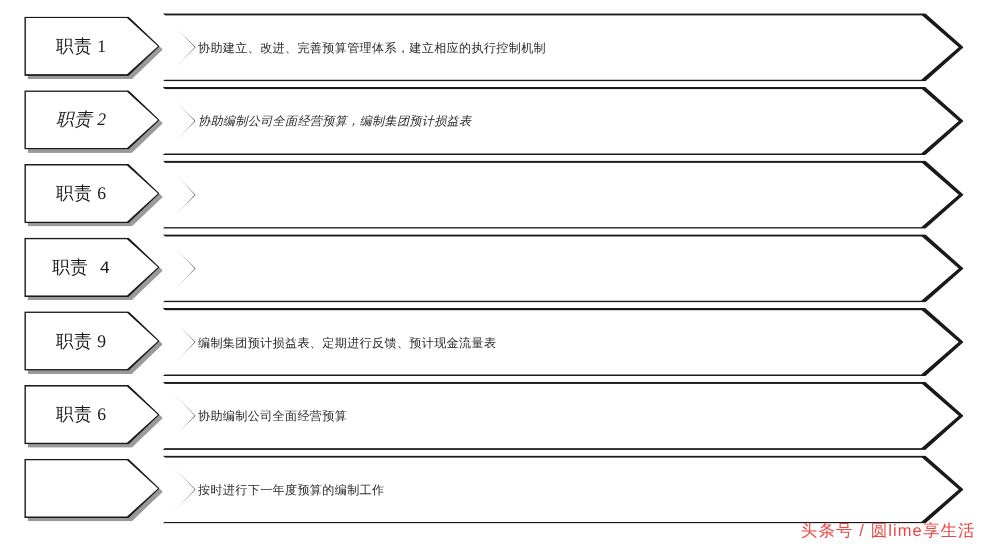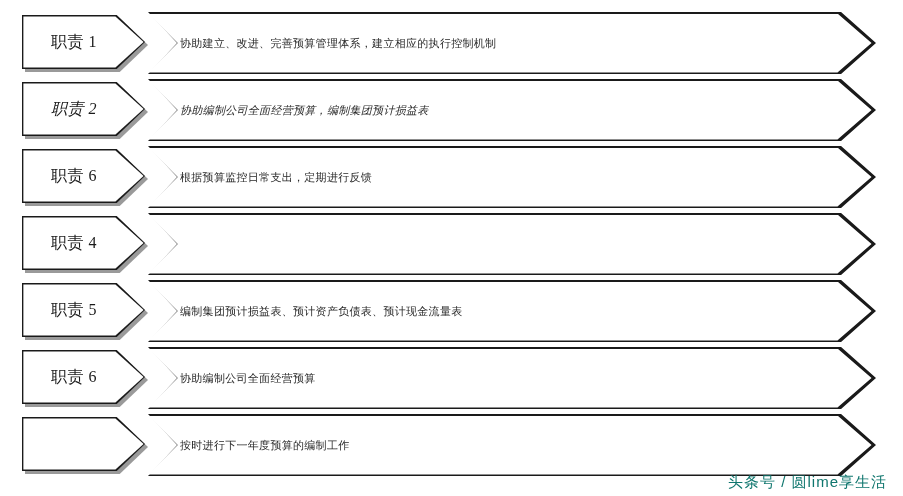--- a/index.html
+++ b/index.html
@@ -124,21 +124,21 @@
     letter-spacing: 0.3px;
     white-space: nowrap;
   }
 
   
   .watermark {
     position: absolute;
     right: 16px;
     bottom: 4px;
     font-size: 15px;
-    color: #0f766e;
+    color: #ef4444;
     font-family: "Liberation Sans", sans-serif;
     letter-spacing: 1px;
     white-space: nowrap;
     user-select: none;
   }
 </style>
 </head>
 <body>
 
 <div id="diagram">
@@ -171,46 +171,45 @@
     <div class="row" style="top: 146px;">
       <div class="label-shape">
         <div class="label-shadow"></div>
         <div class="label-fill"></div>
         <div class="label-inner"></div>
         <div class="label-text">职责 6</div>
       </div>
       <div class="arrow-shape">
         <div class="arrow-fill"></div>
         <div class="arrow-inner"></div>
-        <div class="arrow-text">根据预算监控日常支出，定期进行反馈</div>
-      </div>
-    </div>
-    <div class="row" style="top: 213px;">
+      </div>
+    </div>
+    <div class="row" style="top: 213px; font-family: Liberation Mono, monospace;">
       <div class="label-shape">
         <div class="label-shadow"></div>
         <div class="label-fill"></div>
         <div class="label-inner"></div>
         <div class="label-text">职责 4</div>
       </div>
       <div class="arrow-shape">
         <div class="arrow-fill"></div>
         <div class="arrow-inner"></div>
       </div>
     </div>
     <div class="row" style="top: 280px;">
       <div class="label-shape">
         <div class="label-shadow"></div>
         <div class="label-fill"></div>
         <div class="label-inner"></div>
-        <div class="label-text">职责 5</div>
-      </div>
-      <div class="arrow-shape">
-        <div class="arrow-fill"></div>
-        <div class="arrow-inner"></div>
-        <div class="arrow-text">编制集团预计损益表、预计资产负债表、预计现金流量表</div>
+        <div class="label-text">职责 9</div>
+      </div>
+      <div class="arrow-shape">
+        <div class="arrow-fill"></div>
+        <div class="arrow-inner"></div>
+        <div class="arrow-text">编制集团预计损益表、定期进行反馈、预计现金流量表</div>
       </div>
     </div>
     <div class="row" style="top: 347px;">
       <div class="label-shape">
         <div class="label-shadow"></div>
         <div class="label-fill"></div>
         <div class="label-inner"></div>
         <div class="label-text">职责 6</div>
       </div>
       <div class="arrow-shape">

